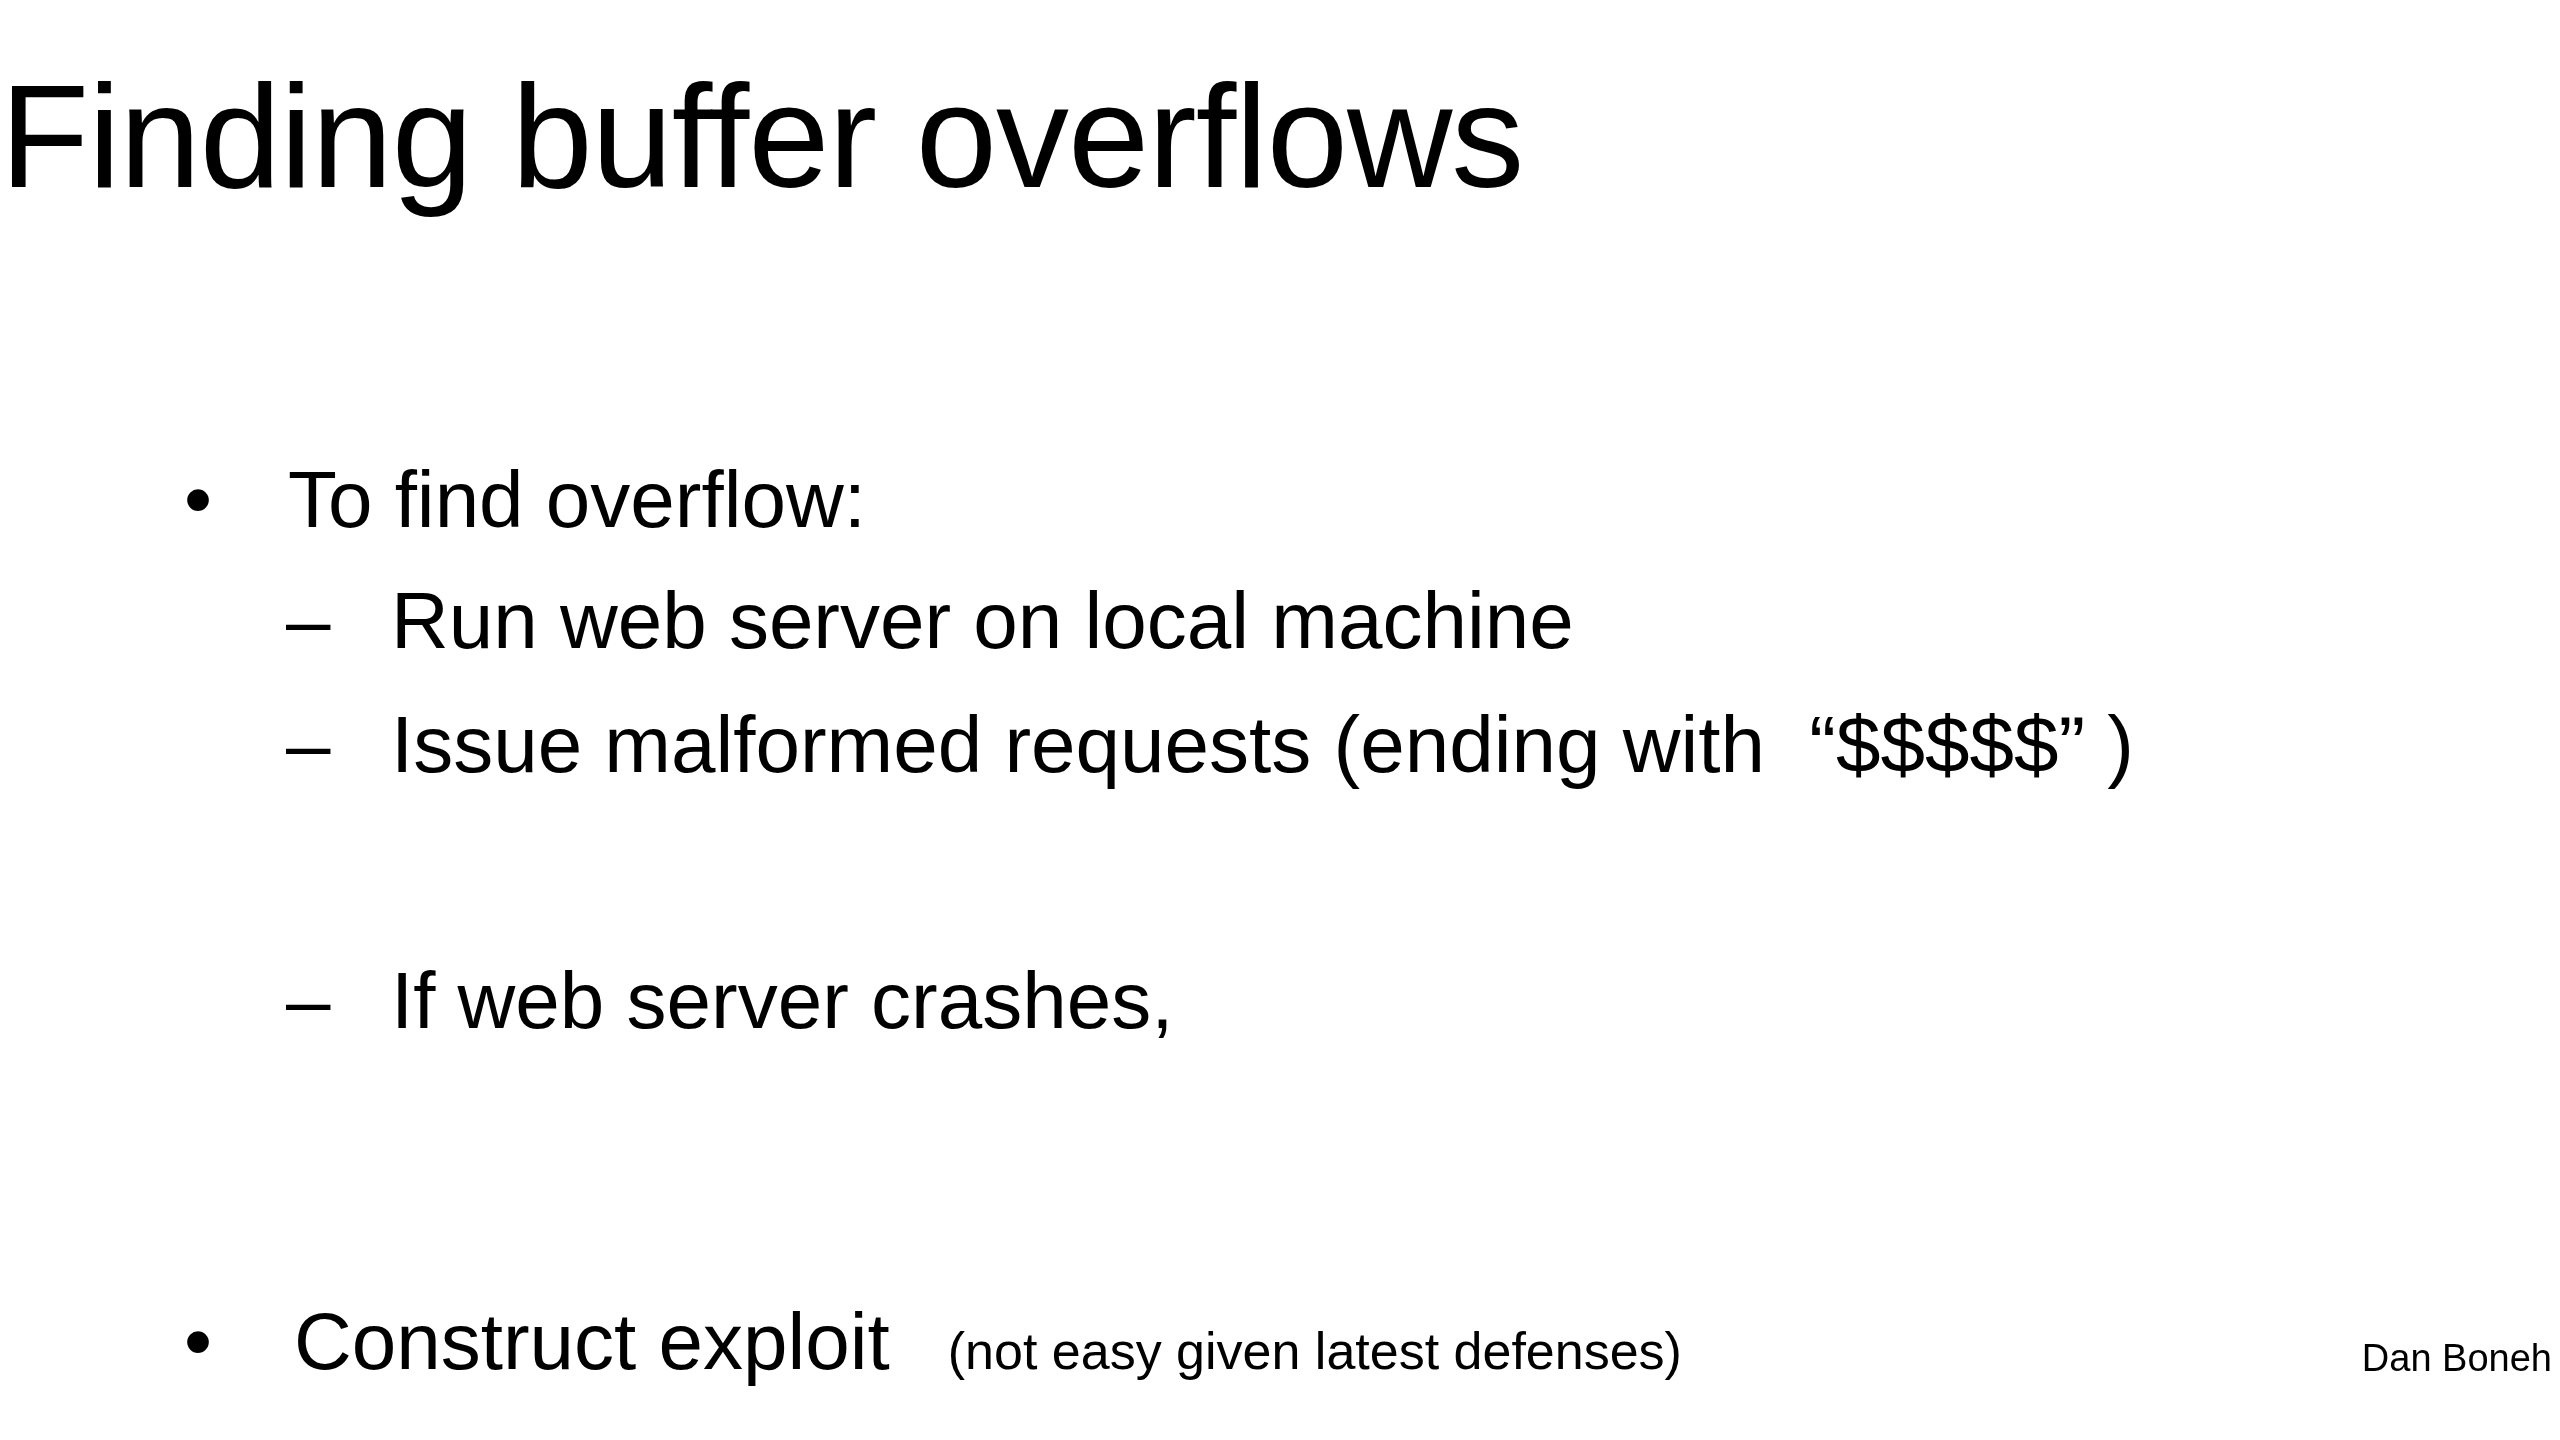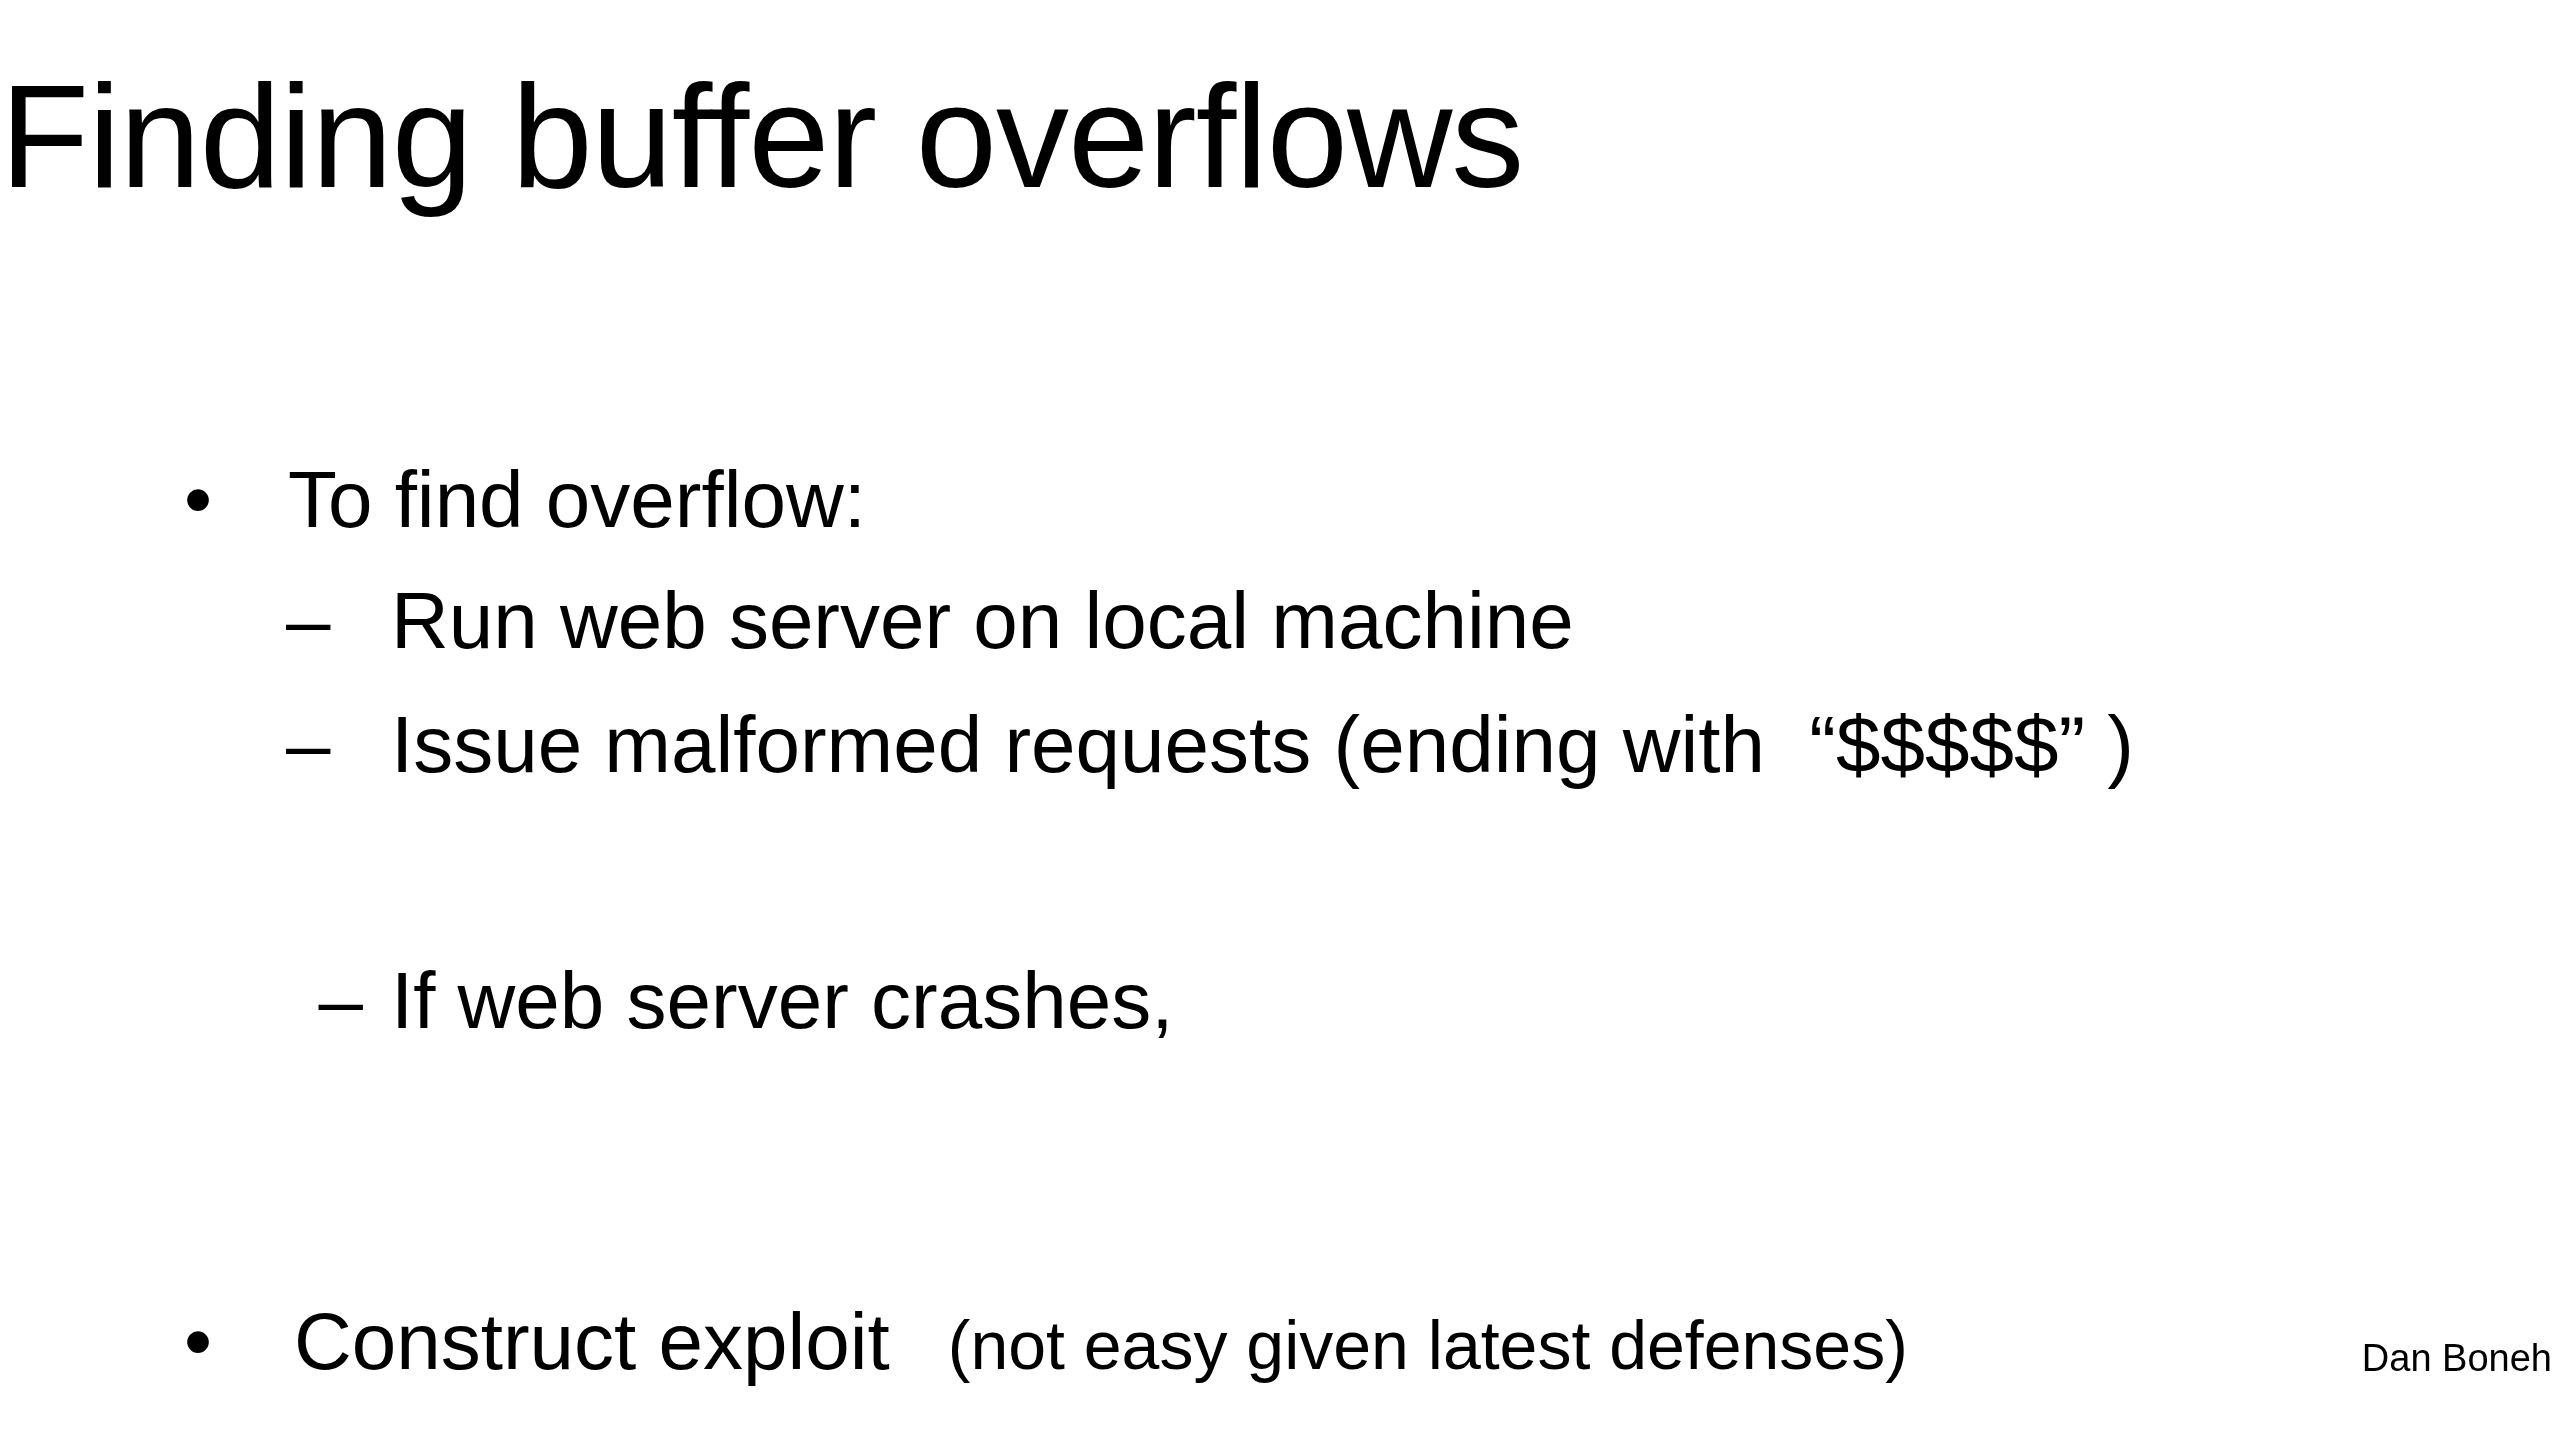--- a/index.html
+++ b/index.html
@@ -36,33 +36,33 @@
     font-size: 80px;
     line-height: 1.2;
     white-space: pre;
   }
   .marker {
     display: inline-block;
     white-space: pre;
   }
   .txt { white-space: pre; margin-left: 28px; }
   .note {
-    font-size: 68px;
+    font-size: 52px;
     margin-left: 58px;
     white-space: pre;
   }
   .line-1 { top: 356px;  left: 95px;  }
   .line-1 .marker { width: 76px; }
   .line-2 { top: 477px;  left: 197px; }
   .line-2 .marker { width: 77px; }
   .line-3 { top: 601px;  left: 197px; }
   .line-3 .marker { width: 77px; }
   .line-4 { top: 726px;  left: 312px; }
   .line-4 .marker { width: 73px; }
-  .line-5 { top: 857px;  left: 197px; text-align: right; }
+  .line-5 { top: 857px;  left: 197px; }
   .line-5 .marker { width: 77px; }
   .line-6 { top: 955px;  left: 356px; }
   .line-7 { top: 1198px; left: 95px;  }
   .line-7 .marker { width: 82px; }
   .footer {
     position: absolute;
     top: 1336px;
     right: 8px;
     font-size: 38px;
     line-height: 1.2;

